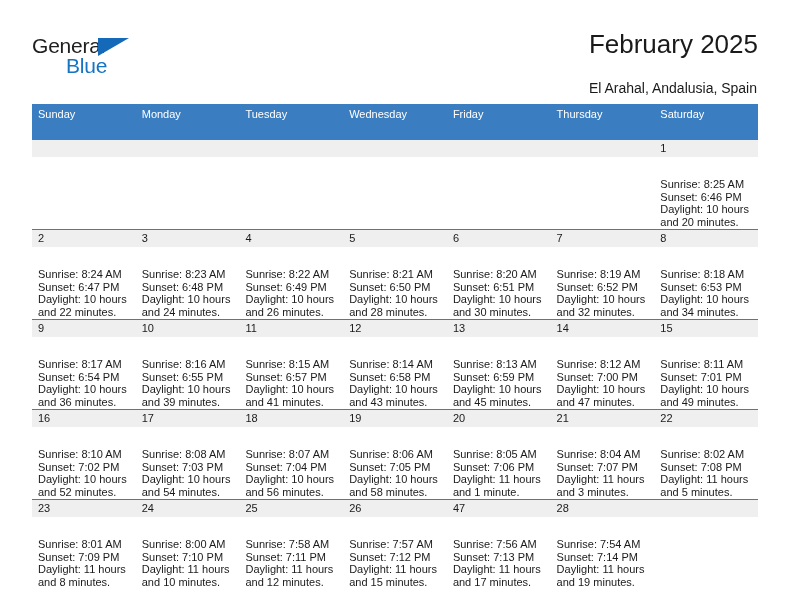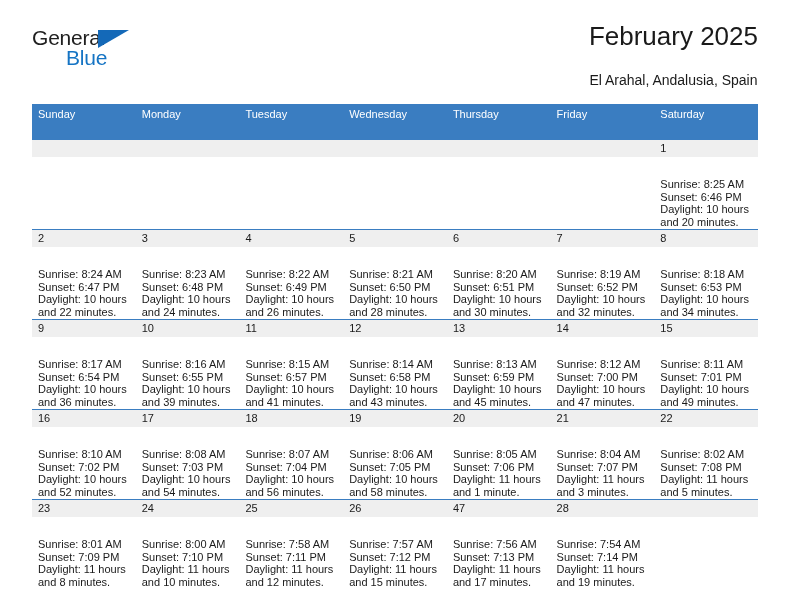--- a/index.html
+++ b/index.html
@@ -18,21 +18,21 @@
     position: relative;
     width: 792px;
     height: 612px;
     box-sizing: border-box;
   }
 
   
   .header {
     position: absolute;
     left: 32px;
-    top: 20px;
+    top: 28px;
     right: 34px;
     height: 72px;
   }
   .logo {
     position: absolute;
     left: 0;
     top: 6px;
     width: 120px;
     height: 52px;
   }
@@ -61,21 +61,21 @@
     font-size: 21px;
     letter-spacing: -0.2px;
     color: #1574c4;
     font-family: "Liberation Sans", sans-serif;
   }
 
   .title-block {
     position: absolute;
     right: 0;
     top: 0;
-    text-align: center;
+    text-align: left;
   }
   .month-title {
     font-size: 26px;
     color: #1a1a1a;
     line-height: 32px;
     white-space: nowrap;
   }
   .location {
     font-size: 14px;
     color: #1a1a1a;
@@ -162,22 +162,22 @@
 
   </div>
 
   <div class="calendar">
 
     <div class="weekdays">
       <div class="weekday">Sunday</div>
       <div class="weekday">Monday</div>
       <div class="weekday">Tuesday</div>
       <div class="weekday">Wednesday</div>
+      <div class="weekday">Friday</div>
       <div class="weekday">Thursday</div>
-      <div class="weekday">Friday</div>
       <div class="weekday">Saturday</div>
     </div>
 
     <div id="weeks-container">
         <div class="week">
           <div class="day empty">
             <div class="day-head"></div>
           </div>
           <div class="day empty">
             <div class="day-head"></div>

